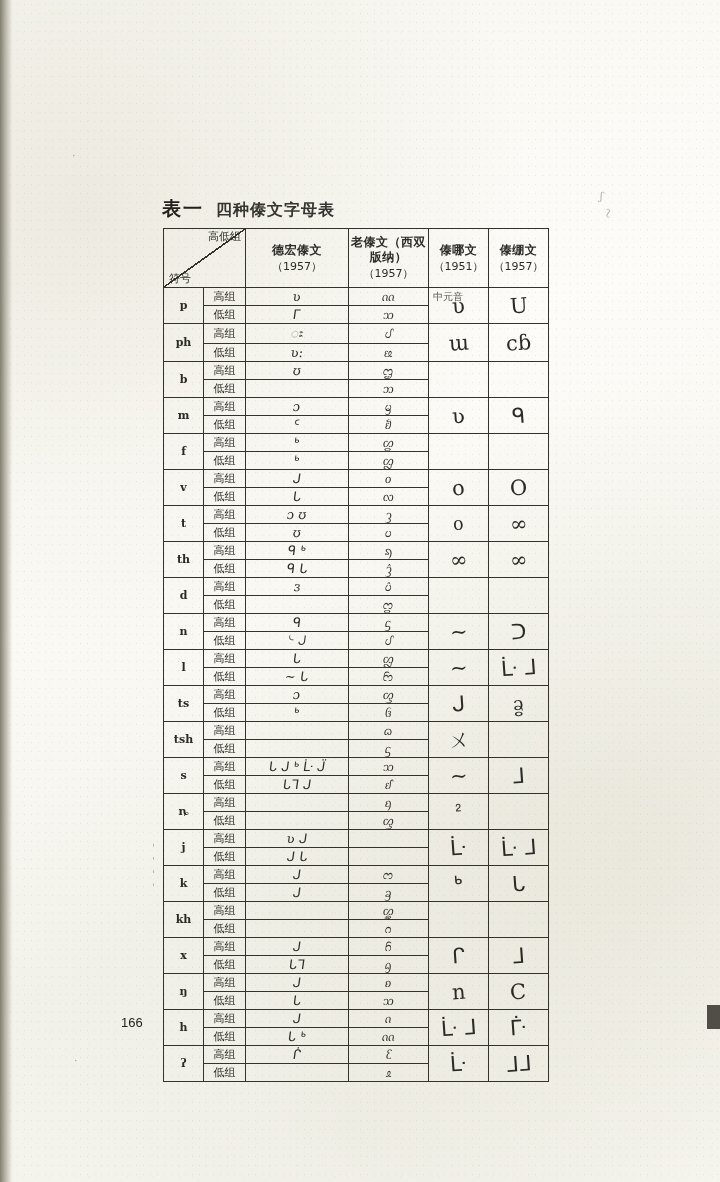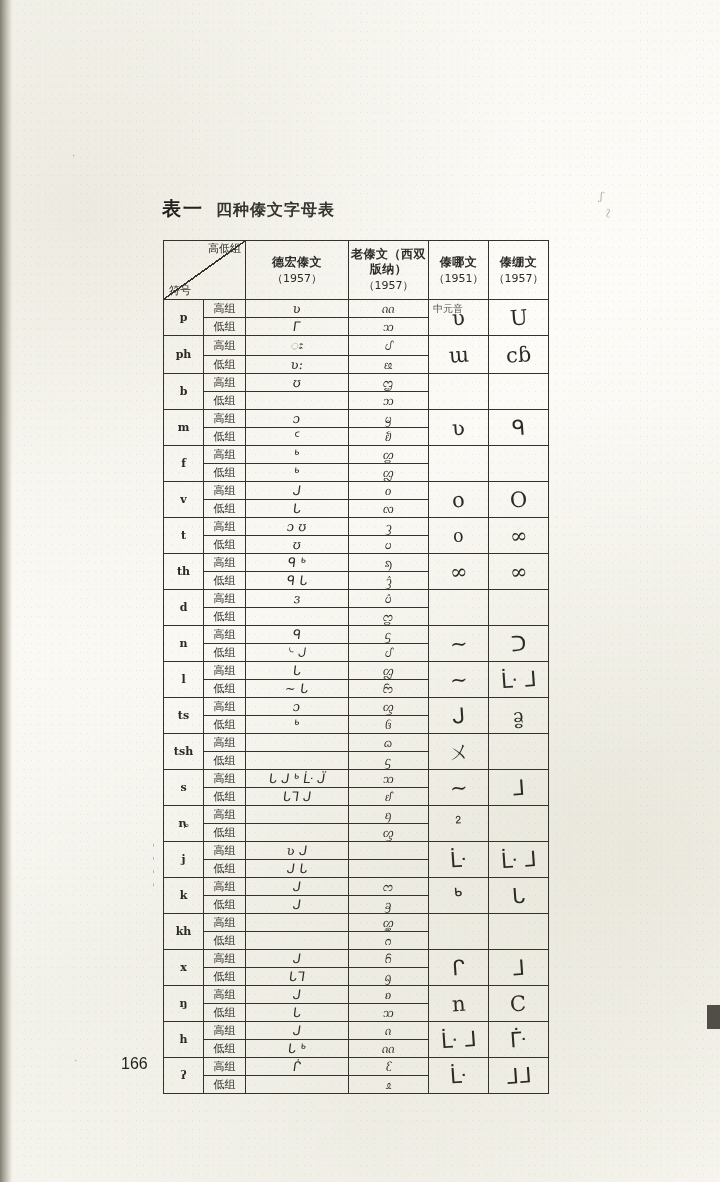--- a/index.html
+++ b/index.html
@@ -81,21 +81,21 @@
     margin-left: 12px;
     opacity: 0.9;
     font-weight: 600;
     letter-spacing: 1px;
   }
 
   
   #table-wrap {
     position: absolute;
     left: 163px;
-    top: 240px;
+    top: 228px;
     width: 385px;
     height: 766px;
   }
   table.t {
     border-collapse: collapse;
     width: 100%;
     height: 100%;
     table-layout: fixed;
   }
   table.t td, table.t th {
@@ -196,22 +196,22 @@
     font-size: 10px;
     position: absolute;
     left: 4px;
     top: 2px;
     opacity: 0.8;
   }
 
   #page-number {
     position: absolute;
     left: 121px;
-    top: 1055px;
-    font-size: 16px;
+    top: 1015px;
+    font-size: 13px;
     color: #23221e;
     font-family: "Liberation Sans", sans-serif;
   }
 
   
   .scribble {
     position: absolute;
     color: rgba(90,88,78,0.45);
     font-size: 11px;
     font-family: "DejaVu Serif", serif;

